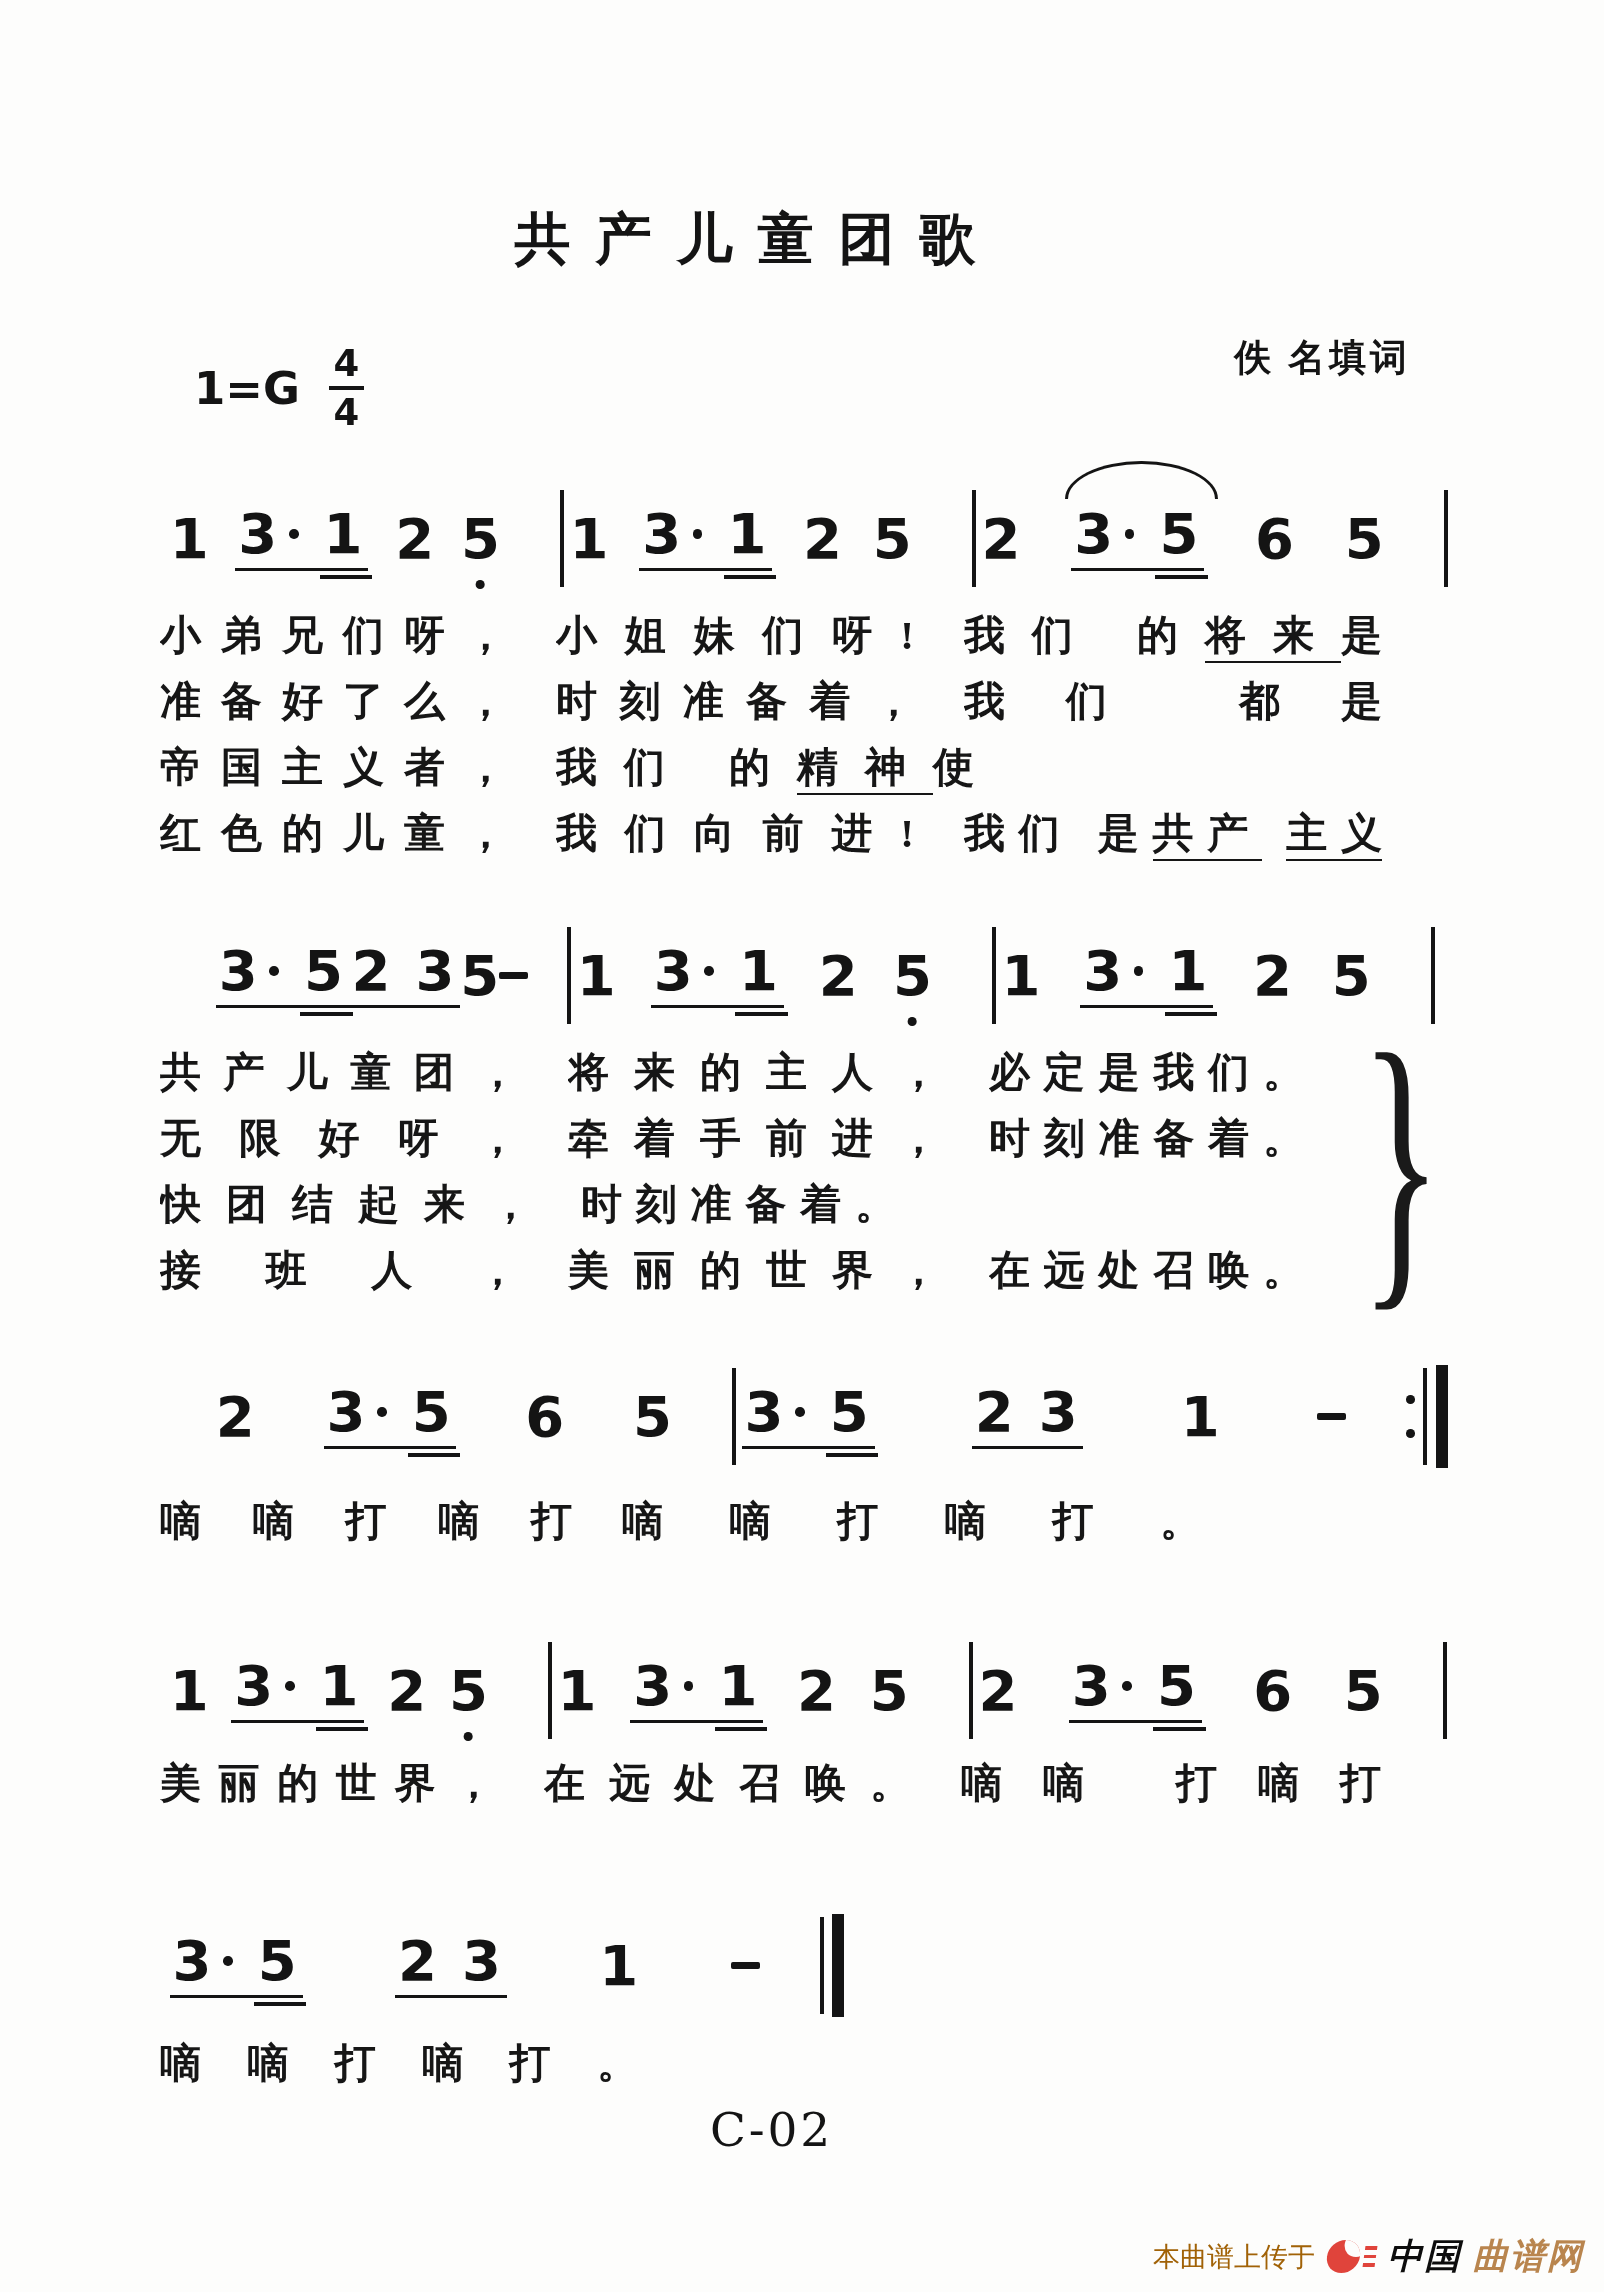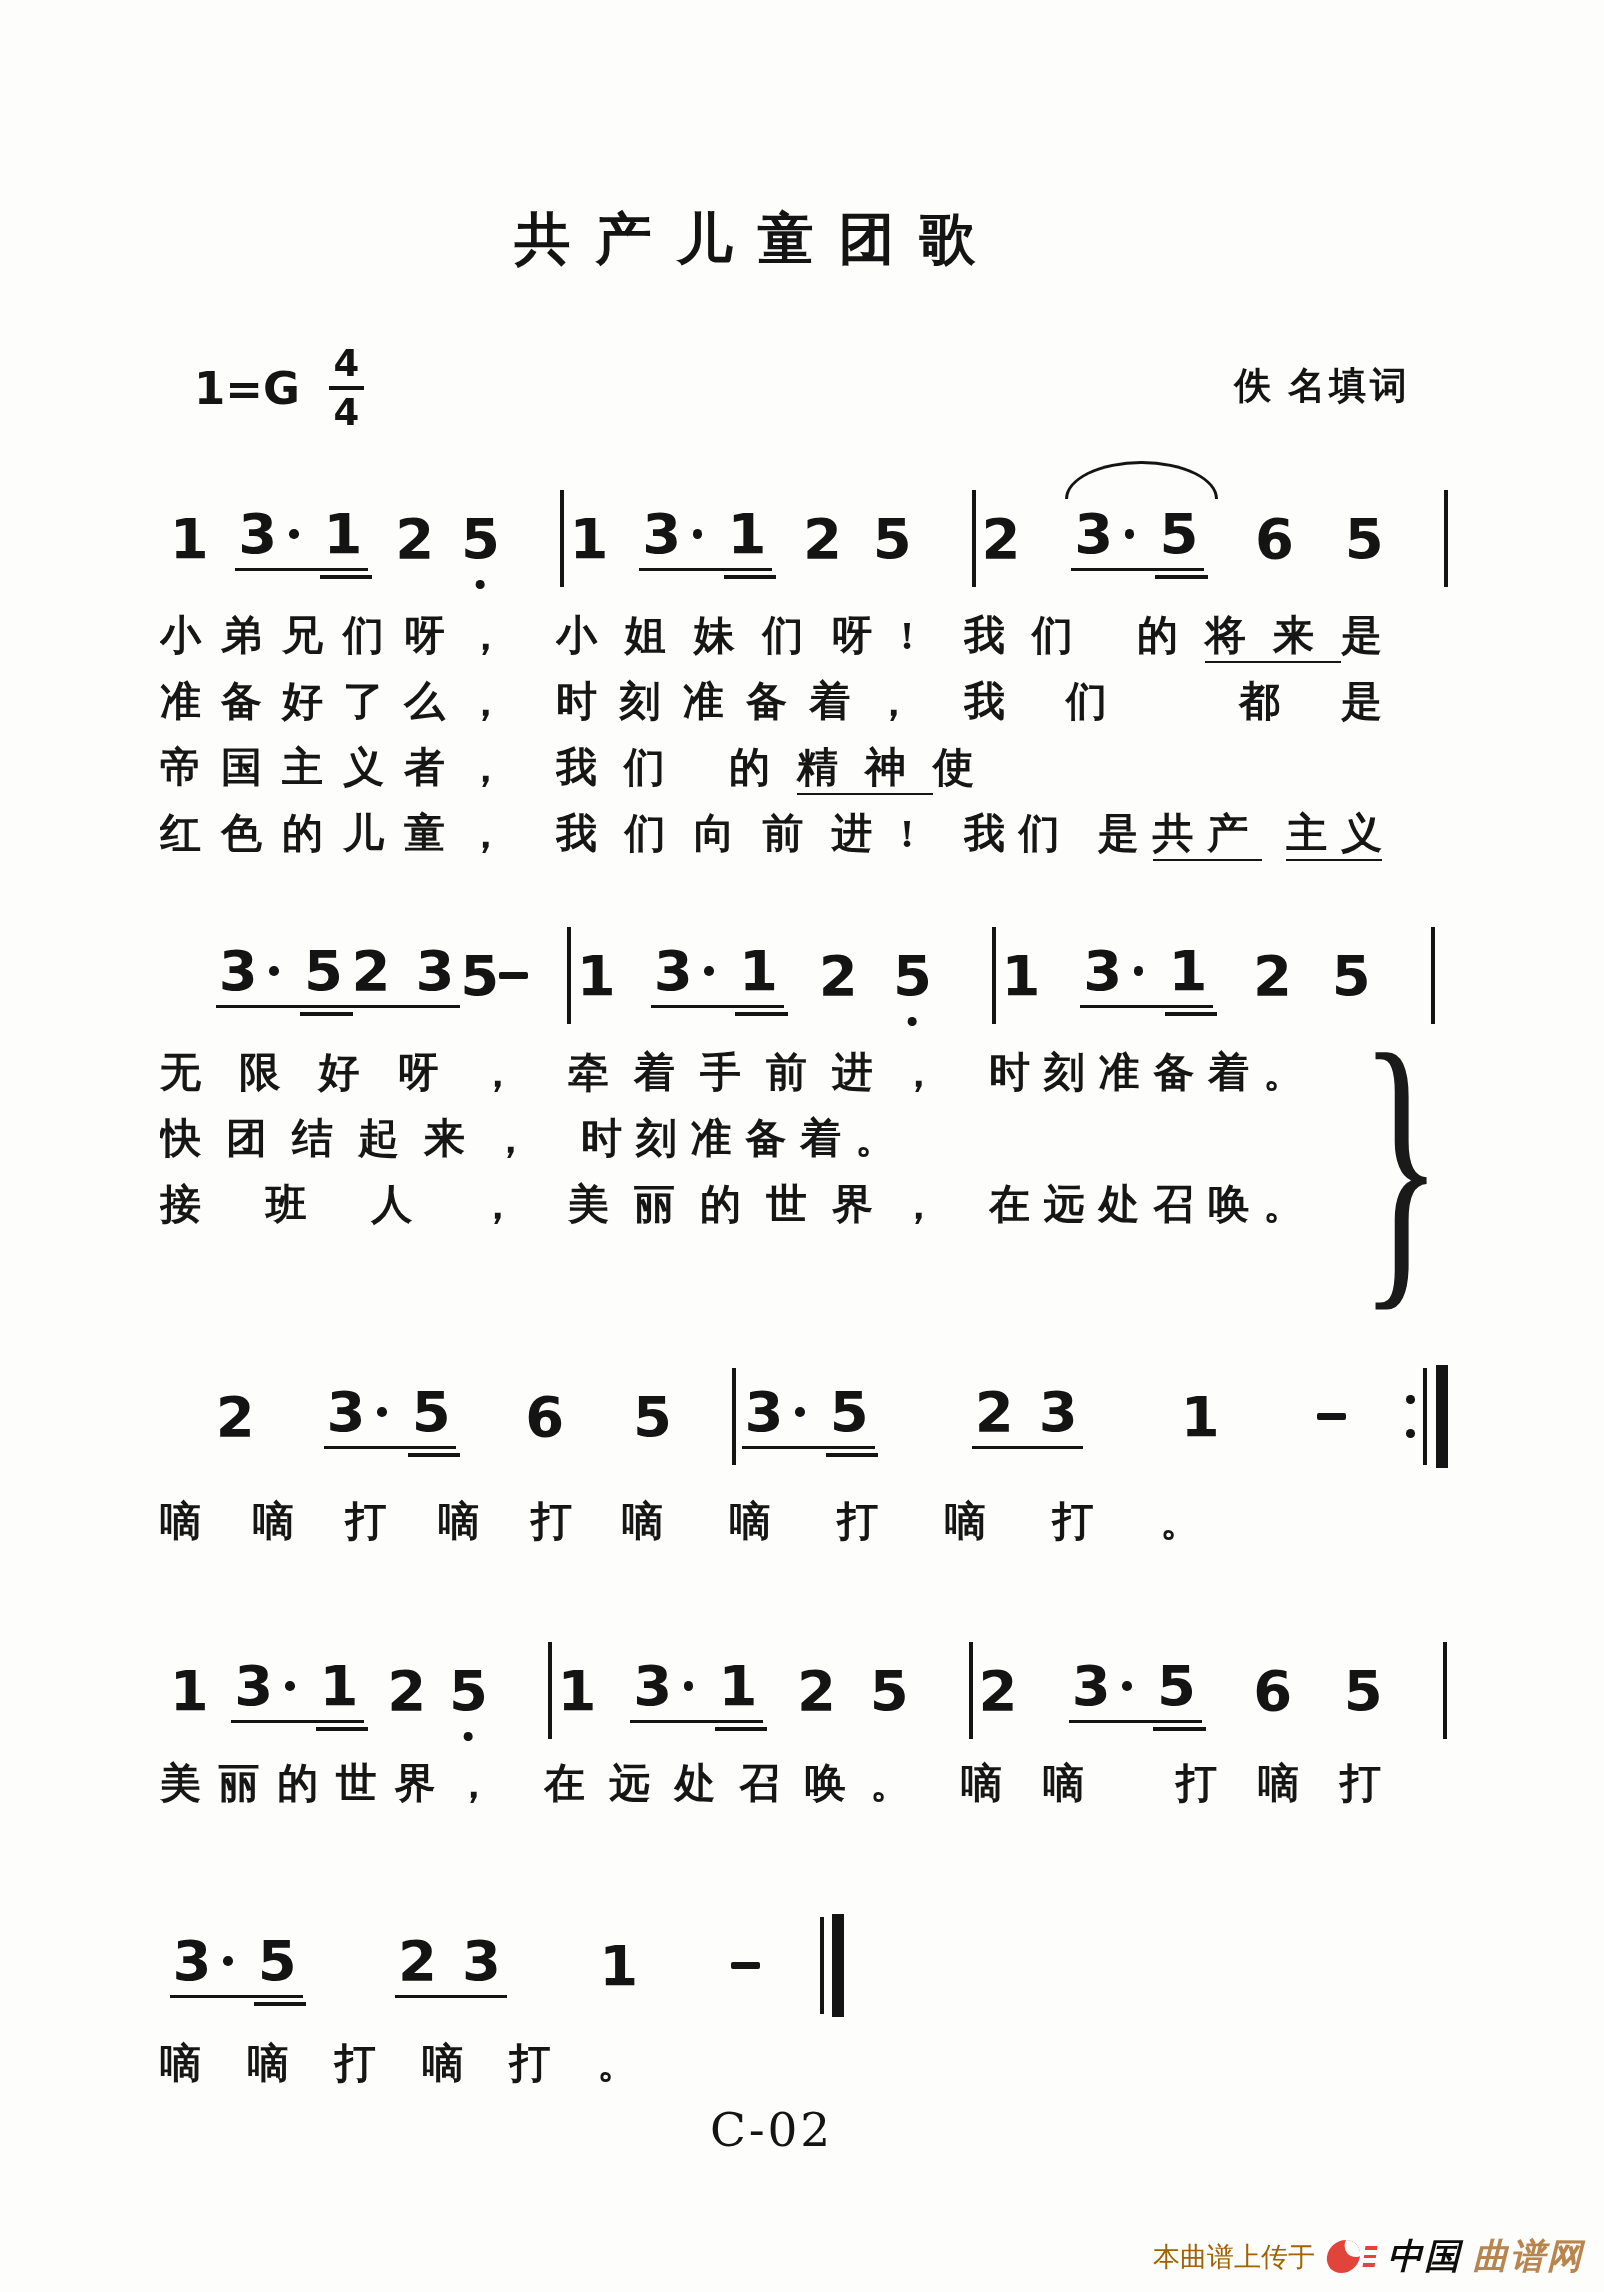--- a/index.html
+++ b/index.html
@@ -6,21 +6,21 @@
   .page{position:relative;width:1605px;height:2292px;background:#fdfdfc;overflow:hidden;
         font-family:"Liberation Serif",serif;color:#141414;}
   
   .title{position:absolute;top:202px;left:0;width:100%;text-align:center;
          font-size:56px;font-weight:700;letter-spacing:25px;transform:translateX(-45px);}
   .keysig{position:absolute;left:194px;top:330px;display:flex;align-items:center;gap:29px;height:116px;}
   .keyname{font-family:"DejaVu Sans",sans-serif;font-weight:700;font-size:45px;}
   .frac{display:flex;flex-direction:column;align-items:center;font-family:"DejaVu Sans",sans-serif;
         font-weight:700;font-size:37px;line-height:1;}
   .frac-bar{width:35px;height:3.9px;background:#141414;margin:3.9px 0;}
-  .lyricist{position:absolute;right:194px;top:361px;font-size:37px;font-weight:700;letter-spacing:3.9px;}
+  .lyricist{position:absolute;right:194px;top:333px;font-size:37px;font-weight:700;letter-spacing:3.9px;}
   
   .system{position:absolute;}
   .notes-row{display:flex;align-items:center;}
   .measure{display:flex;align-items:center;justify-content:space-between;height:97px;
            box-sizing:border-box;padding:0 60px 0 5.8px;flex:none;}
   .bar{width:3.9px;height:97px;background:#141414;flex:none;}
   .note{display:flex;align-items:center;position:relative;}
   .num{font-family:"DejaVu Sans",sans-serif;font-weight:700;font-size:56px;line-height:1;color:#141414;}
   .adot{width:9.7px;height:9.7px;border-radius:50%;background:#141414;margin-left:11.6px;}
   .grp{display:flex;align-items:center;gap:25px;padding:0 5.8px 5.8px 2.9px;
@@ -234,20 +234,25 @@
               <span class="num">2</span>
             </div>
             <div class="note">
               <span class="num">5</span>
             </div>
           </div>
           <div class="bar"></div>
         </div>
         <div class="lyrics" style="margin-top: 15.5px;">
           <div class="lyr-row" style="height: 66px;">
+            <div class="lyr-cell" style="width: 408px;"><span>共产儿童团，</span></div>
+            <div class="lyr-cell" style="width: 421px;"><span>将来的主人，</span></div>
+            <div class="lyr-cell" style="width: 365px;"><span>必定是我们。</span></div>
+          </div>
+          <div class="lyr-row" style="height: 66px;">
             <div class="lyr-cell" style="width: 408px;"><span>无限好呀，</span></div>
             <div class="lyr-cell" style="width: 421px;"><span>牵着手前进，</span></div>
             <div class="lyr-cell" style="width: 365px;"><span>时刻准备着。</span></div>
           </div>
           <div class="lyr-row" style="height: 66px;">
             <div class="lyr-cell" style="width: 421px;"><span>快团结起来，</span></div>
             <div class="lyr-cell" style="width: 365px;"><span>时刻准备着。</span></div>
           </div>
           <div class="lyr-row" style="height: 66px;">
             <div class="lyr-cell" style="width: 408px;"><span>接班人，</span></div>

